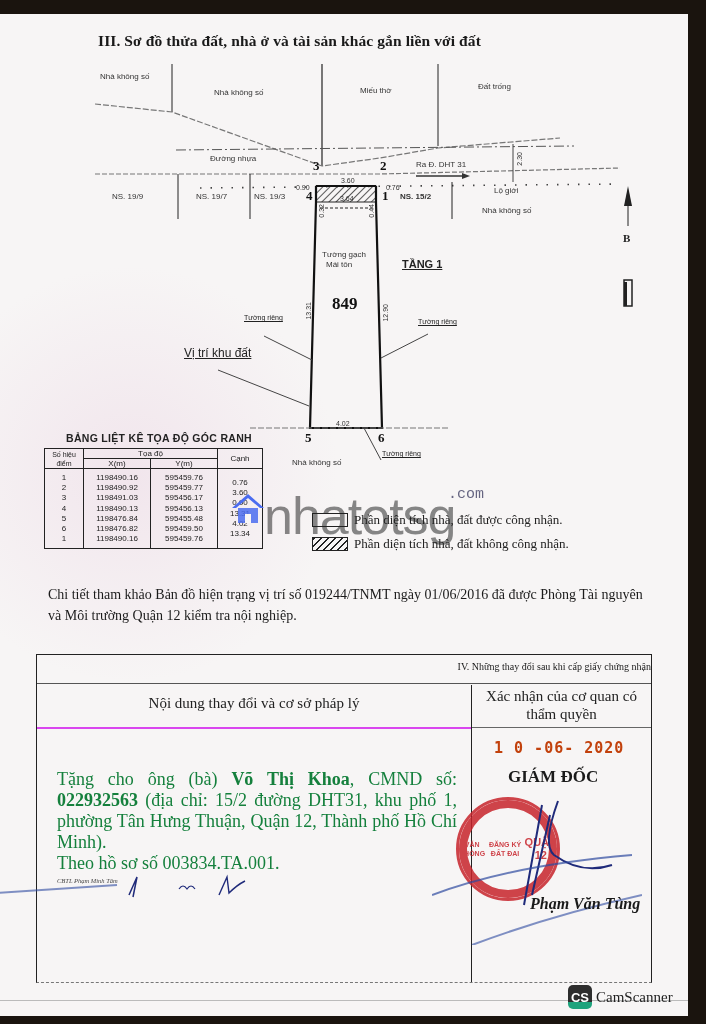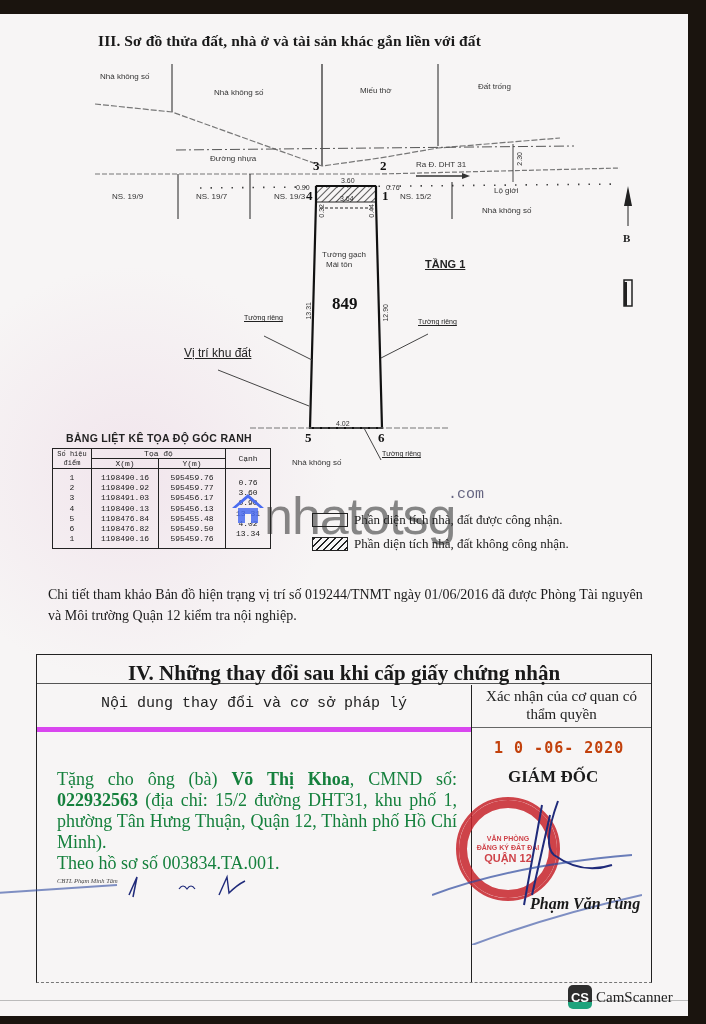--- a/index.html
+++ b/index.html
@@ -5,42 +5,42 @@
   html,body{margin:0;padding:0;}
   body{width:706px;height:1024px;background:#1a140e;position:relative;overflow:hidden;font-family:"Liberation Serif",serif;}
   .page{position:absolute;left:0;top:14px;width:688px;height:1002px;background:#f7f5f5;overflow:hidden;}
   .page::before{content:"";position:absolute;left:-80px;top:250px;width:420px;height:420px;border-radius:50%;background:radial-gradient(circle,rgba(230,200,220,0.35),rgba(255,255,255,0) 70%);}
   .abs{position:absolute;}
   .sec3-title{left:76px;top:18px;font-size:15.5px;font-weight:bold;color:#1a1a1a;letter-spacing:0.1px;margin-left:22px;}
   .map-label{font-family:"Liberation Sans",sans-serif;font-size:8px;color:#333;white-space:nowrap;}
   .vertex{font-family:"Liberation Serif",serif;font-weight:bold;font-size:13px;color:#111;}
   .dim{font-family:"Liberation Sans",sans-serif;font-size:7px;color:#333;}
   .lot-number{font-family:Liberation Serif, serif;font-weight:bold;font-size:17px;color:#111;}
-  .tang{font-family:"Liberation Sans",sans-serif;font-weight:bold;font-size:11px;text-decoration:underline;color:#222;margin-left:23px;}
+  .tang{font-family:"Liberation Sans",sans-serif;font-weight:bold;font-size:11px;text-decoration:underline;color:#222;}
   .note{font-family:"Liberation Sans",sans-serif;font-size:7px;text-decoration:underline;color:#222;}
   .table-title{left:66px;top:418px;font-family:"Liberation Sans",sans-serif;font-weight:bold;font-size:10.5px;color:#222;letter-spacing:0.3px;}
-  table.coords{position:absolute;left:52px;top:434px;border-collapse:collapse;font-family:Liberation Mono, monospace;font-size:8px;color:#222;}
+  table.coords{position:absolute;left:44px;top:434px;border-collapse:collapse;font-family:Liberation Sans, sans-serif;font-size:8px;color:#222;}
   table.coords th,table.coords td{border:1.4px solid #222;padding:0 4px;text-align:center;font-weight:normal;}
   table.coords td.stack{border-top:1.4px solid #222;border-bottom:1.4px solid #222;line-height:10.2px;padding:4px 4px;vertical-align:top;}
   .legend-row{font-family:"Liberation Serif",serif;font-size:13px;color:#222;display:flex;align-items:center;}
   .legend-box{width:34px;height:12px;border:1.5px solid #222;margin-right:6px;}
   .legend-box.hatched{background:repeating-linear-gradient(135deg,#222 0 1.5px,transparent 1.5px 5px);}
   .para{font-family:"Liberation Serif",serif;font-size:14px;color:#1b1b1b;line-height:21px;}
   .sec4{position:absolute;left:36px;top:640px;width:614px;height:327px;border:1.5px solid #222;border-bottom:1px dashed #777;}
-  .sec4-title{text-align:center;font-weight:bold;font-size:21px;color:#1a1a1a;padding-top:6px;height:22px;border-bottom:1px solid #555;}
+  .sec4-title{text-align:right;font-weight:normal;font-size:10px;color:#1a1a1a;padding-top:6px;height:22px;border-bottom:1px solid #555;}
   .sec4-left{position:absolute;left:0;top:30px;width:434px;bottom:0;border-right:1.5px solid #222;}
   .sec4-right{position:absolute;left:435px;top:30px;right:0;bottom:0;}
   .col-head{font-size:15px;color:#222;text-align:center;}
   .content{font-size:18px;line-height:21px;color:#15803d;text-align:justify;}
   .date{font-family:"DejaVu Sans Mono",monospace;font-weight:bold;font-size:15px;color:#c2410c;letter-spacing:1px;}
   .title-role{font-weight:bold;font-size:17px;color:#1a1a1a;}
   .signer{font-family:"Liberation Serif",serif;font-style:italic;font-weight:bold;font-size:16px;color:#1a1a1a;margin-left:28px;}
   .watermark{font-family:"Liberation Sans",sans-serif;color:rgba(40,40,40,0.55);font-size:52px;letter-spacing:-1px;}
   .wm-com{font-family:Liberation Mono, monospace;font-size:15px;color:rgba(40,40,80,0.7);}
-  .stamp{width:98px;height:98px;border-radius:50%;border:3px solid #c8242c;box-shadow:inset 0 0 0 5px rgba(255,255,255,0.0),inset 0 0 0 8px #c8242c;opacity:0.85;display:flex;flex-direction:column;align-items:center;justify-content:center;font-family:"Liberation Sans",sans-serif;font-weight:bold;color:#c8242c;font-size:7px;text-align:center;line-height:9px;}
+  .stamp{width:98px;height:98px;border-radius:50%;border:3px solid #c8242c;box-shadow:inset 0 0 0 5px rgba(255,255,255,0.0),inset 0 0 0 8px #c8242c;opacity:0.85;display:flex;align-items:center;justify-content:center;font-family:"Liberation Sans",sans-serif;font-weight:bold;color:#c8242c;font-size:7px;text-align:center;line-height:9px;}
   .stamp .big{font-size:11px;line-height:13px;}
   .cs-logo{width:24px;height:24px;border-radius:5px;background:linear-gradient(#2d2d2d 70%,#1ea37c 70%);color:#fff;font-family:"Liberation Sans",sans-serif;font-weight:bold;font-size:13px;display:flex;align-items:center;justify-content:center;text-align:center;}
   .cs-text{font-family:"Liberation Serif",serif;font-size:15px;color:#222;}
   .small-sig{font-family:"Liberation Serif",serif;font-style:italic;font-size:6.5px;color:#444;}
 </style>
 </head>
 <body>
 
 <div class="page">
 
@@ -95,22 +95,22 @@
 
   <div class="abs map-label" style="left:100px;top:58px;">Nhà không số</div>
   <div class="abs map-label" style="left:214px;top:74px;">Nhà không số</div>
   <div class="abs map-label" style="left:360px;top:72px;">Miếu thờ</div>
   <div class="abs map-label" style="left:478px;top:68px;">Đất trống</div>
   <div class="abs map-label" style="left:210px;top:140px;">Đường nhựa</div>
   <div class="abs map-label" style="left:416px;top:146px;">Ra Đ. DHT 31</div>
   <div class="abs dim" style="left:516px;top:138px;writing-mode:vertical-rl;transform:rotate(180deg);">2.30</div>
   <div class="abs map-label" style="left:112px;top:178px;">NS. 19/9</div>
   <div class="abs map-label" style="left:196px;top:178px;">NS. 19/7</div>
-  <div class="abs map-label" style="left:274px;top:178px;">NS. 19/3</div>
-  <div class="abs map-label" style="left:400px;top:178px;">NS. 15/2</div>
+  <div class="abs map-label" style="left:254px;top:178px;">NS. 19/3</div>
+  <div class="abs map-label" style="left:400px;top:178px;font-weight:bold;">NS. 15/2</div>
   <div class="abs map-label" style="left:494px;top:172px;">Lộ giới</div>
   <div class="abs map-label" style="left:482px;top:192px;">Nhà không số</div>
 
   <div class="abs vertex" style="left:313px;top:144px;">3</div>
   <div class="abs vertex" style="left:380px;top:144px;">2</div>
   <div class="abs vertex" style="left:306px;top:174px;">4</div>
   <div class="abs vertex" style="left:382px;top:174px;">1</div>
   <div class="abs vertex" style="left:305px;top:416px;">5</div>
   <div class="abs vertex" style="left:378px;top:416px;">6</div>
 
@@ -202,21 +202,21 @@
   <div class="abs legend-row" style="left:312px;top:498px;">
     <span class="legend-box"></span>
     <span>Phần diện tích nhà, đất được công nhận.</span>
   </div>
 
   <div class="abs para" style="left:48px;top:570px;width:600px;">Chi tiết tham khảo Bản đồ hiện trạng vị trí số 019244/TNMT ngày 01/06/2016 đã được Phòng Tài nguyên và Môi trường Quận 12 kiểm tra nội nghiệp.</div>
 
   <div class="sec4">
     <div class="sec4-title">IV. Những thay đổi sau khi cấp giấy chứng nhận</div>
     <div class="sec4-left">
-      <div class="col-head" style="padding-top:10px;height:32px;border-bottom:5px solid #d946ef;font-family:Liberation Mono, monospace;">Nội dung thay đổi và cơ sở pháp lý</div>
+      <div class="col-head" style="padding-top:10px;height:32px;border-bottom:2px solid #d946ef;">Nội dung thay đổi và cơ sở pháp lý</div>
       <div class="content" style="position:absolute;left:20px;top:84px;width:400px;">
         <span>Tặng cho ông (bà) </span><b>Võ Thị Khoa</b><span>, CMND số: </span><b>022932563</b><span> (địa chỉ: 15/2 đường DHT31, khu phố 1, phường Tân Hưng Thuận, Quận 12, Thành phố Hồ Chí Minh).</span>
       </div>
       <div class="content" style="position:absolute;left:20px;top:168px;">Theo hồ sơ số 003834.TA.001.</div>
       <div class="small-sig" style="position:absolute;left:20px;top:192px;">CBTL Phạm Minh Tâm</div>
       <svg style="position:absolute;left:-40px;top:178px;" width="300" height="40">
         <path d="M0,30 Q60,26 120,22" stroke="#2d4aa0" stroke-width="2" fill="none" opacity="0.6"></path>
         <path d="M132,32 L140,14 L136,34" stroke="#1f2a7a" stroke-width="1.5" fill="none"></path>
         <path d="M182,26 q4,-6 8,0 q4,-6 8,0" stroke="#1f2a7a" stroke-width="1.2" fill="none"></path>
         <path d="M222,32 L230,14 L232,30 Q240,22 248,18" stroke="#1f2a7a" stroke-width="1.4" fill="none"></path>

